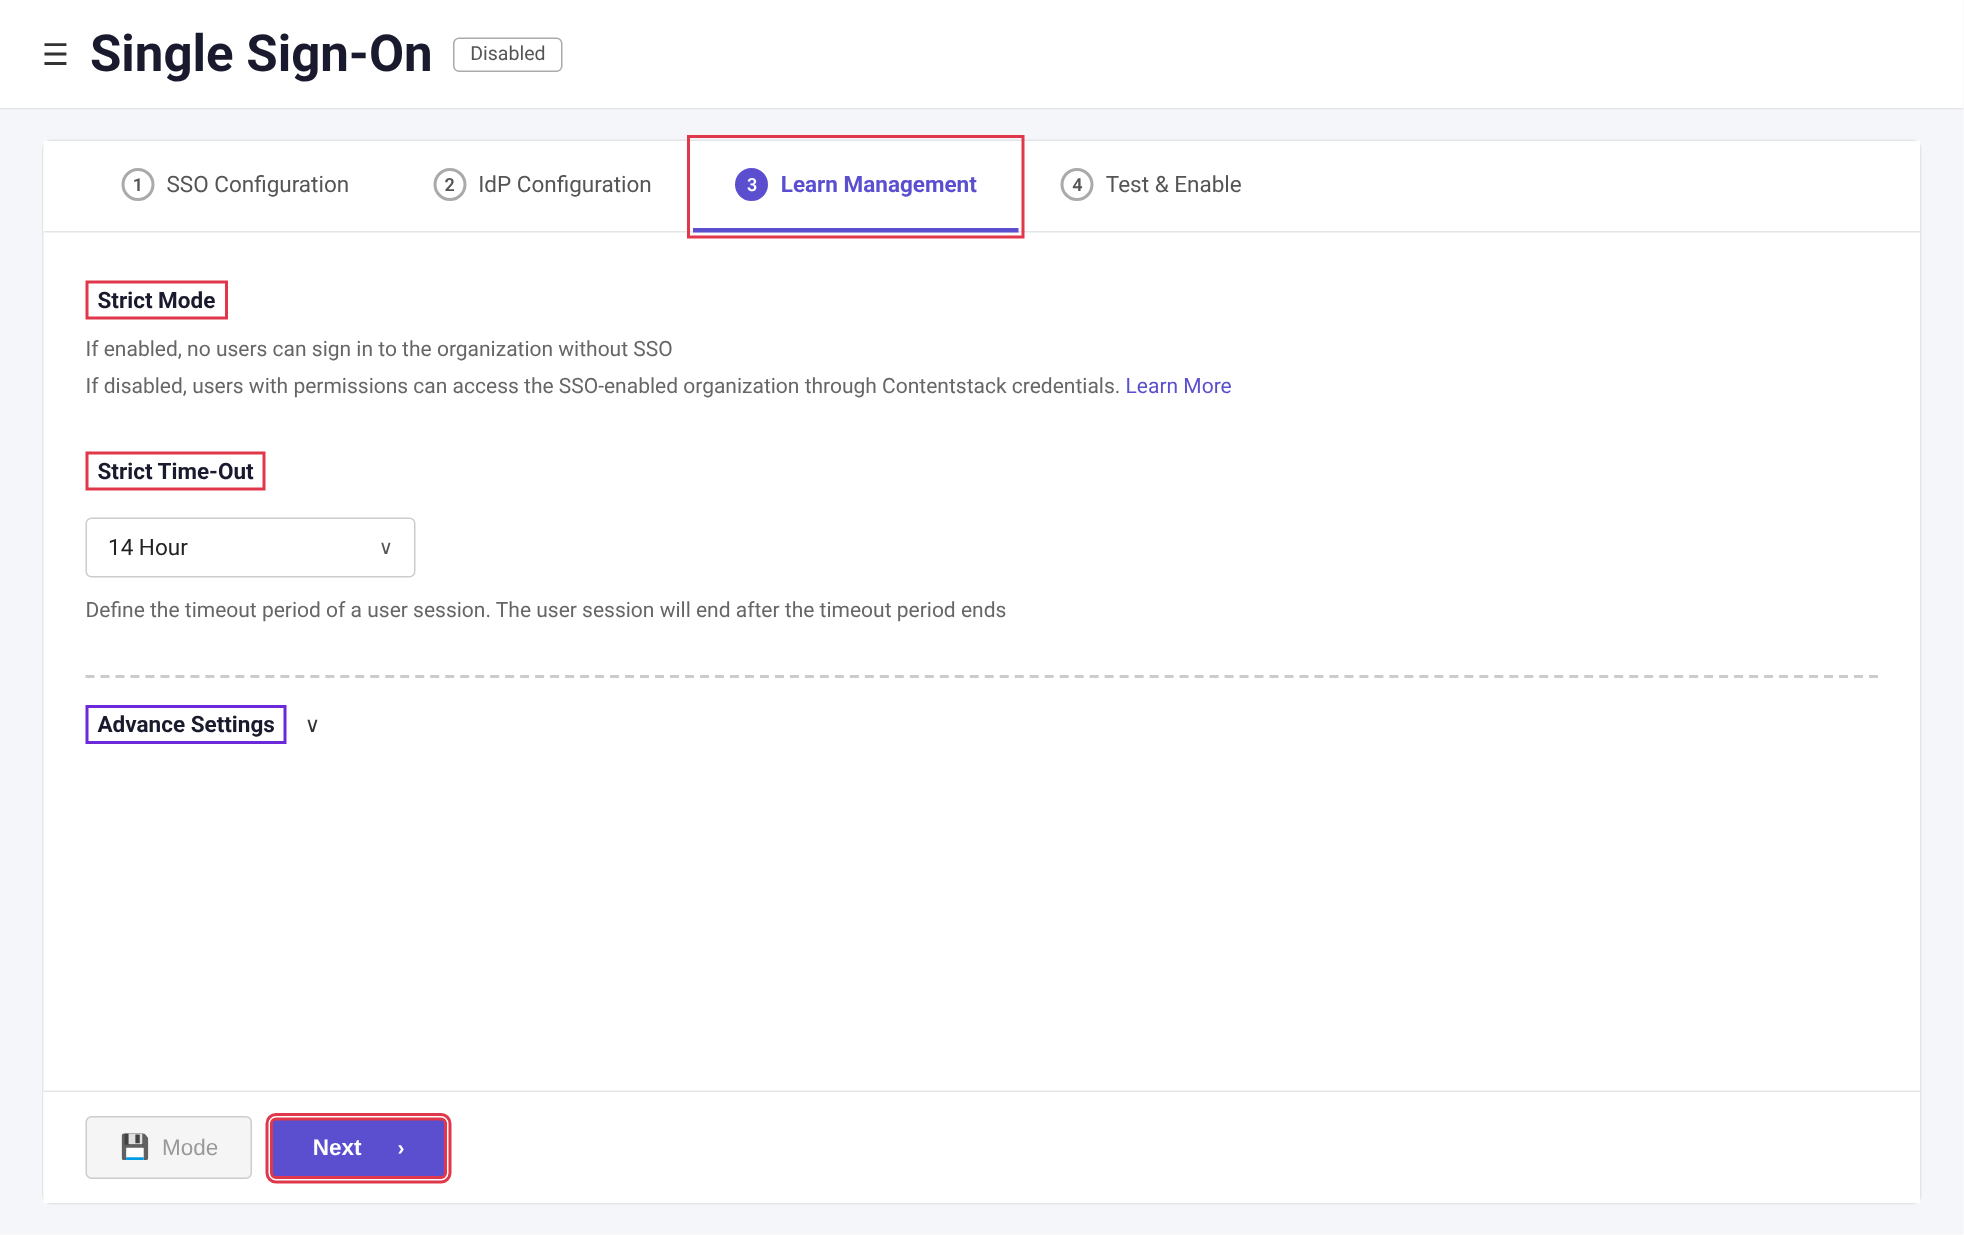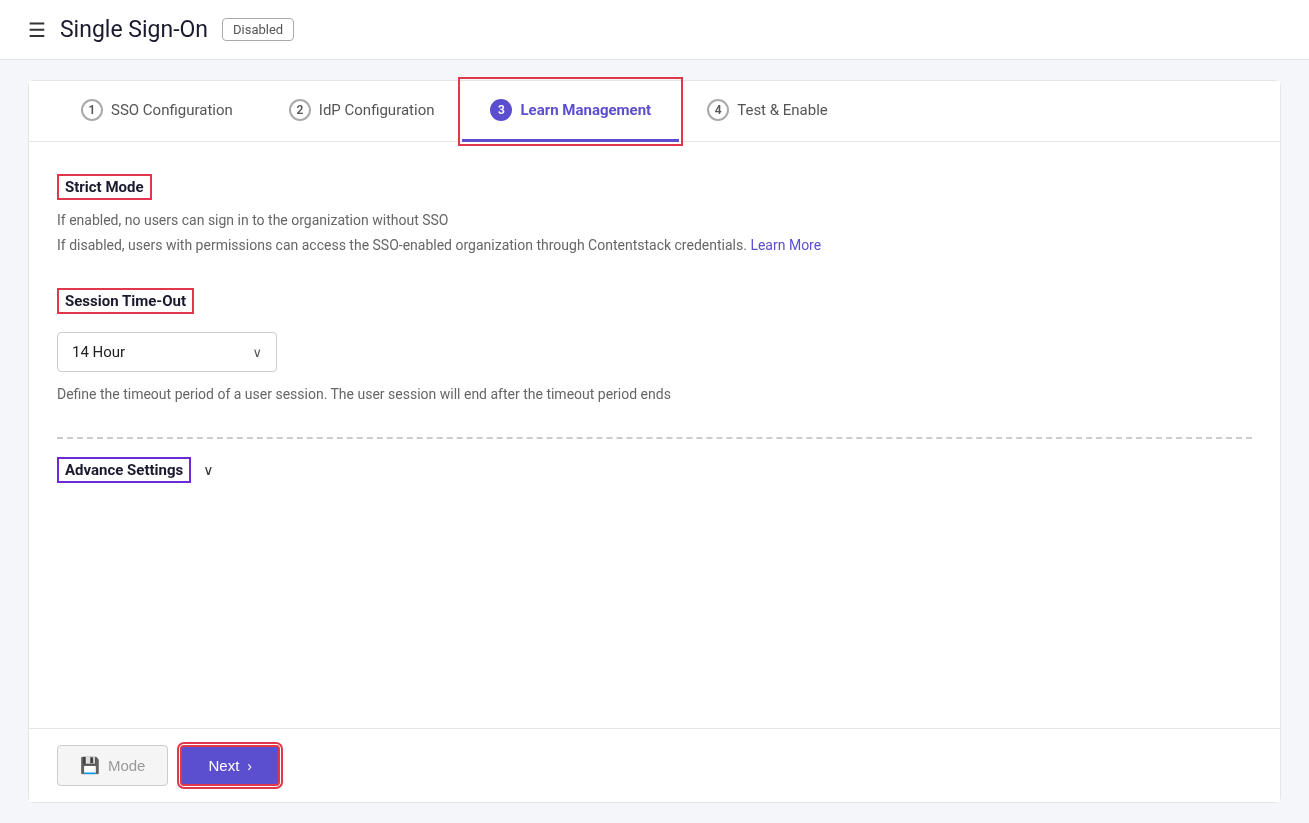--- a/index.html
+++ b/index.html
@@ -26,22 +26,22 @@
       display: flex;
       align-items: center;
       gap: 14px;
     }
     .hamburger-icon {
       font-size: 20px;
       color: #333;
       cursor: pointer;
     }
     .page-title {
-      font-size: 23px;
-      font-weight: 400;
+      font-size: 34px;
+      font-weight: 700;
       color: #1a1a2e;
     }
     .status-badge {
       border: 1px solid #aaa;
       border-radius: 4px;
       padding: 3px 10px;
       font-size: 13px;
       color: #555;
       background: #fff;
     }
@@ -214,27 +214,27 @@
       font-size: 15px;
       cursor: pointer;
     }
     .save-icon {
       font-size: 16px;
       color: #bbb;
     }
     .next-btn {
       display: flex;
       align-items: center;
-      gap: 8px;
+      gap: 24px;
       padding: 10px 26px;
       border-radius: 4px;
       background: #5b4fcf;
       color: #fff;
       font-size: 15px;
-      font-weight: 400;
+      font-weight: 700;
       cursor: pointer;
       border: 2px solid #e0374b;
       outline: 2px solid #e0374b;
       outline-offset: 1px;
     }
     .next-chevron {
       font-size: 14px;
     }
   </style>
 </head>
@@ -274,21 +274,21 @@
       <div class="section">
         <span class="section-title">Strict Mode</span>
         <p class="section-desc">If enabled, no users can sign in to the organization without SSO</p>
         <p class="section-desc">
           <span>If disabled, users with permissions can access the SSO-enabled organization through Contentstack credentials.</span>
           <a href="#">Learn More</a>
         </p>
       </div>
 
       <div class="section">
-        <span class="section-title">Session Time-Out</span>
+        <span class="section-title">Strict Time-Out</span>
         <div class="dropdown">
           <span class="dropdown-value">14 Hour</span>
           <span class="dropdown-chevron">∨</span>
         </div>
         <p class="section-desc">Define the timeout period of a user session. The user session will end after the timeout period ends</p>
       </div>
 
       <div class="advance-section">
         <span class="advance-title">Advance Settings</span>
         <span class="advance-chevron">∨</span>

